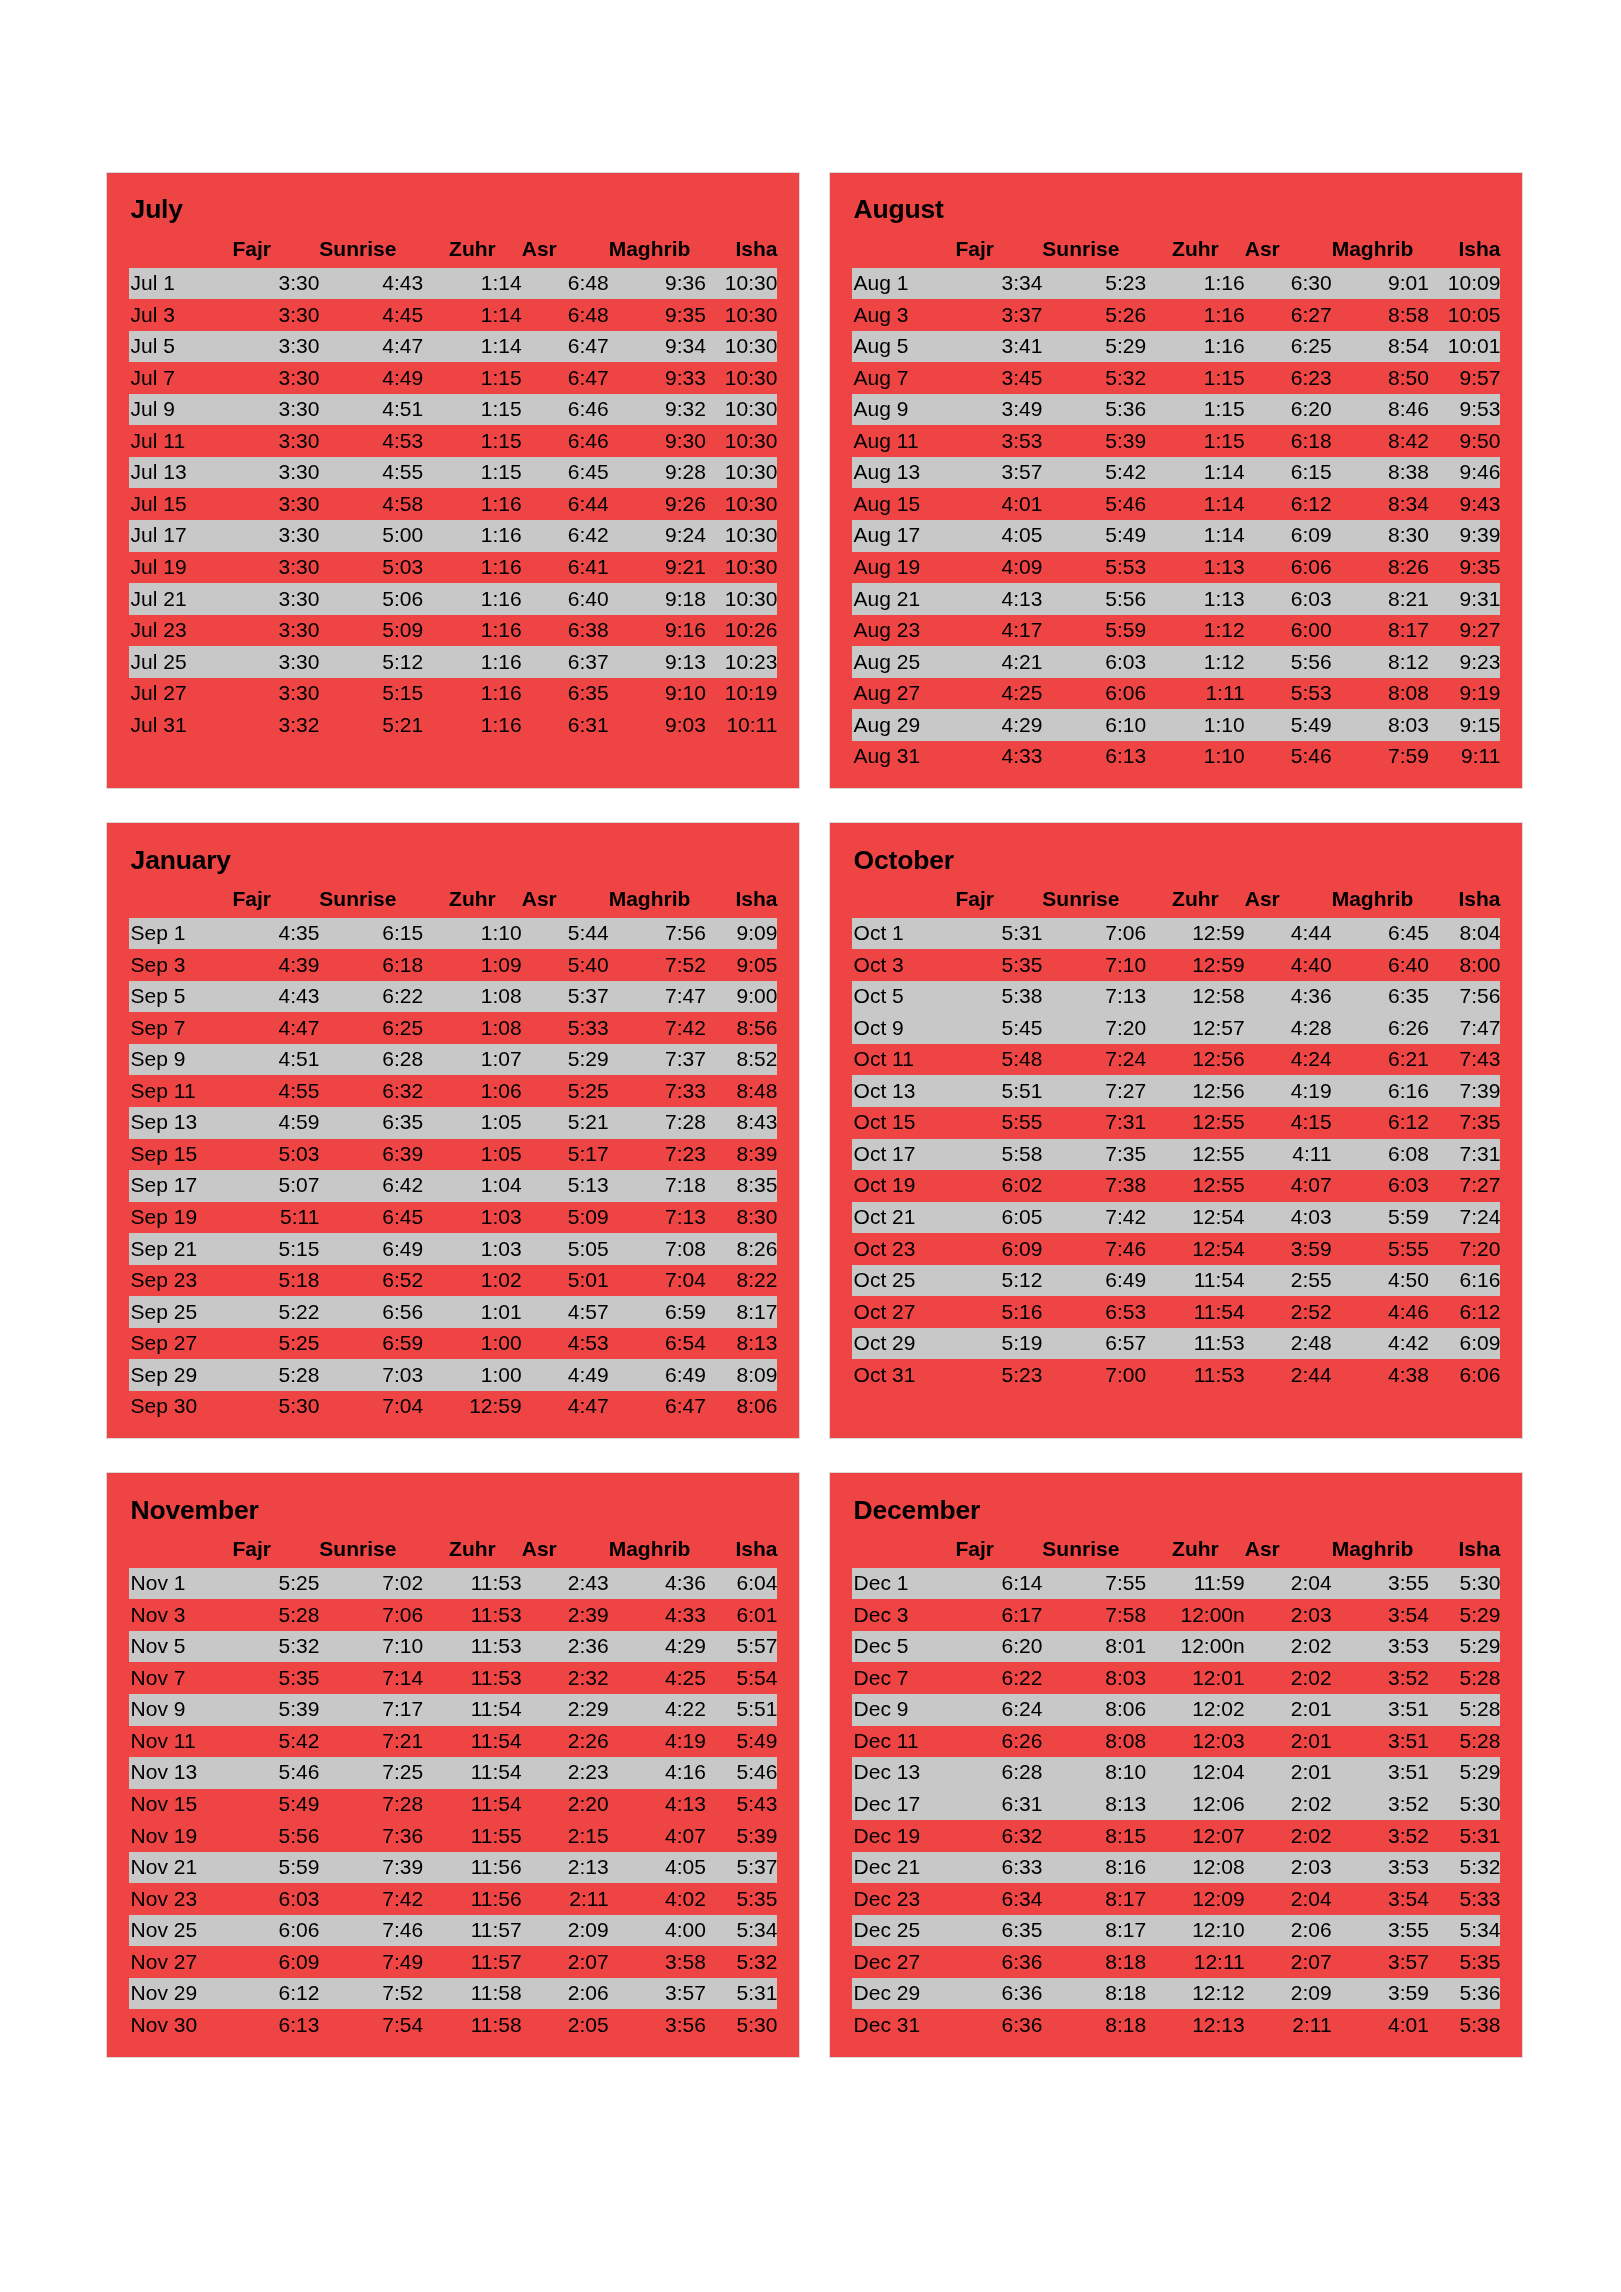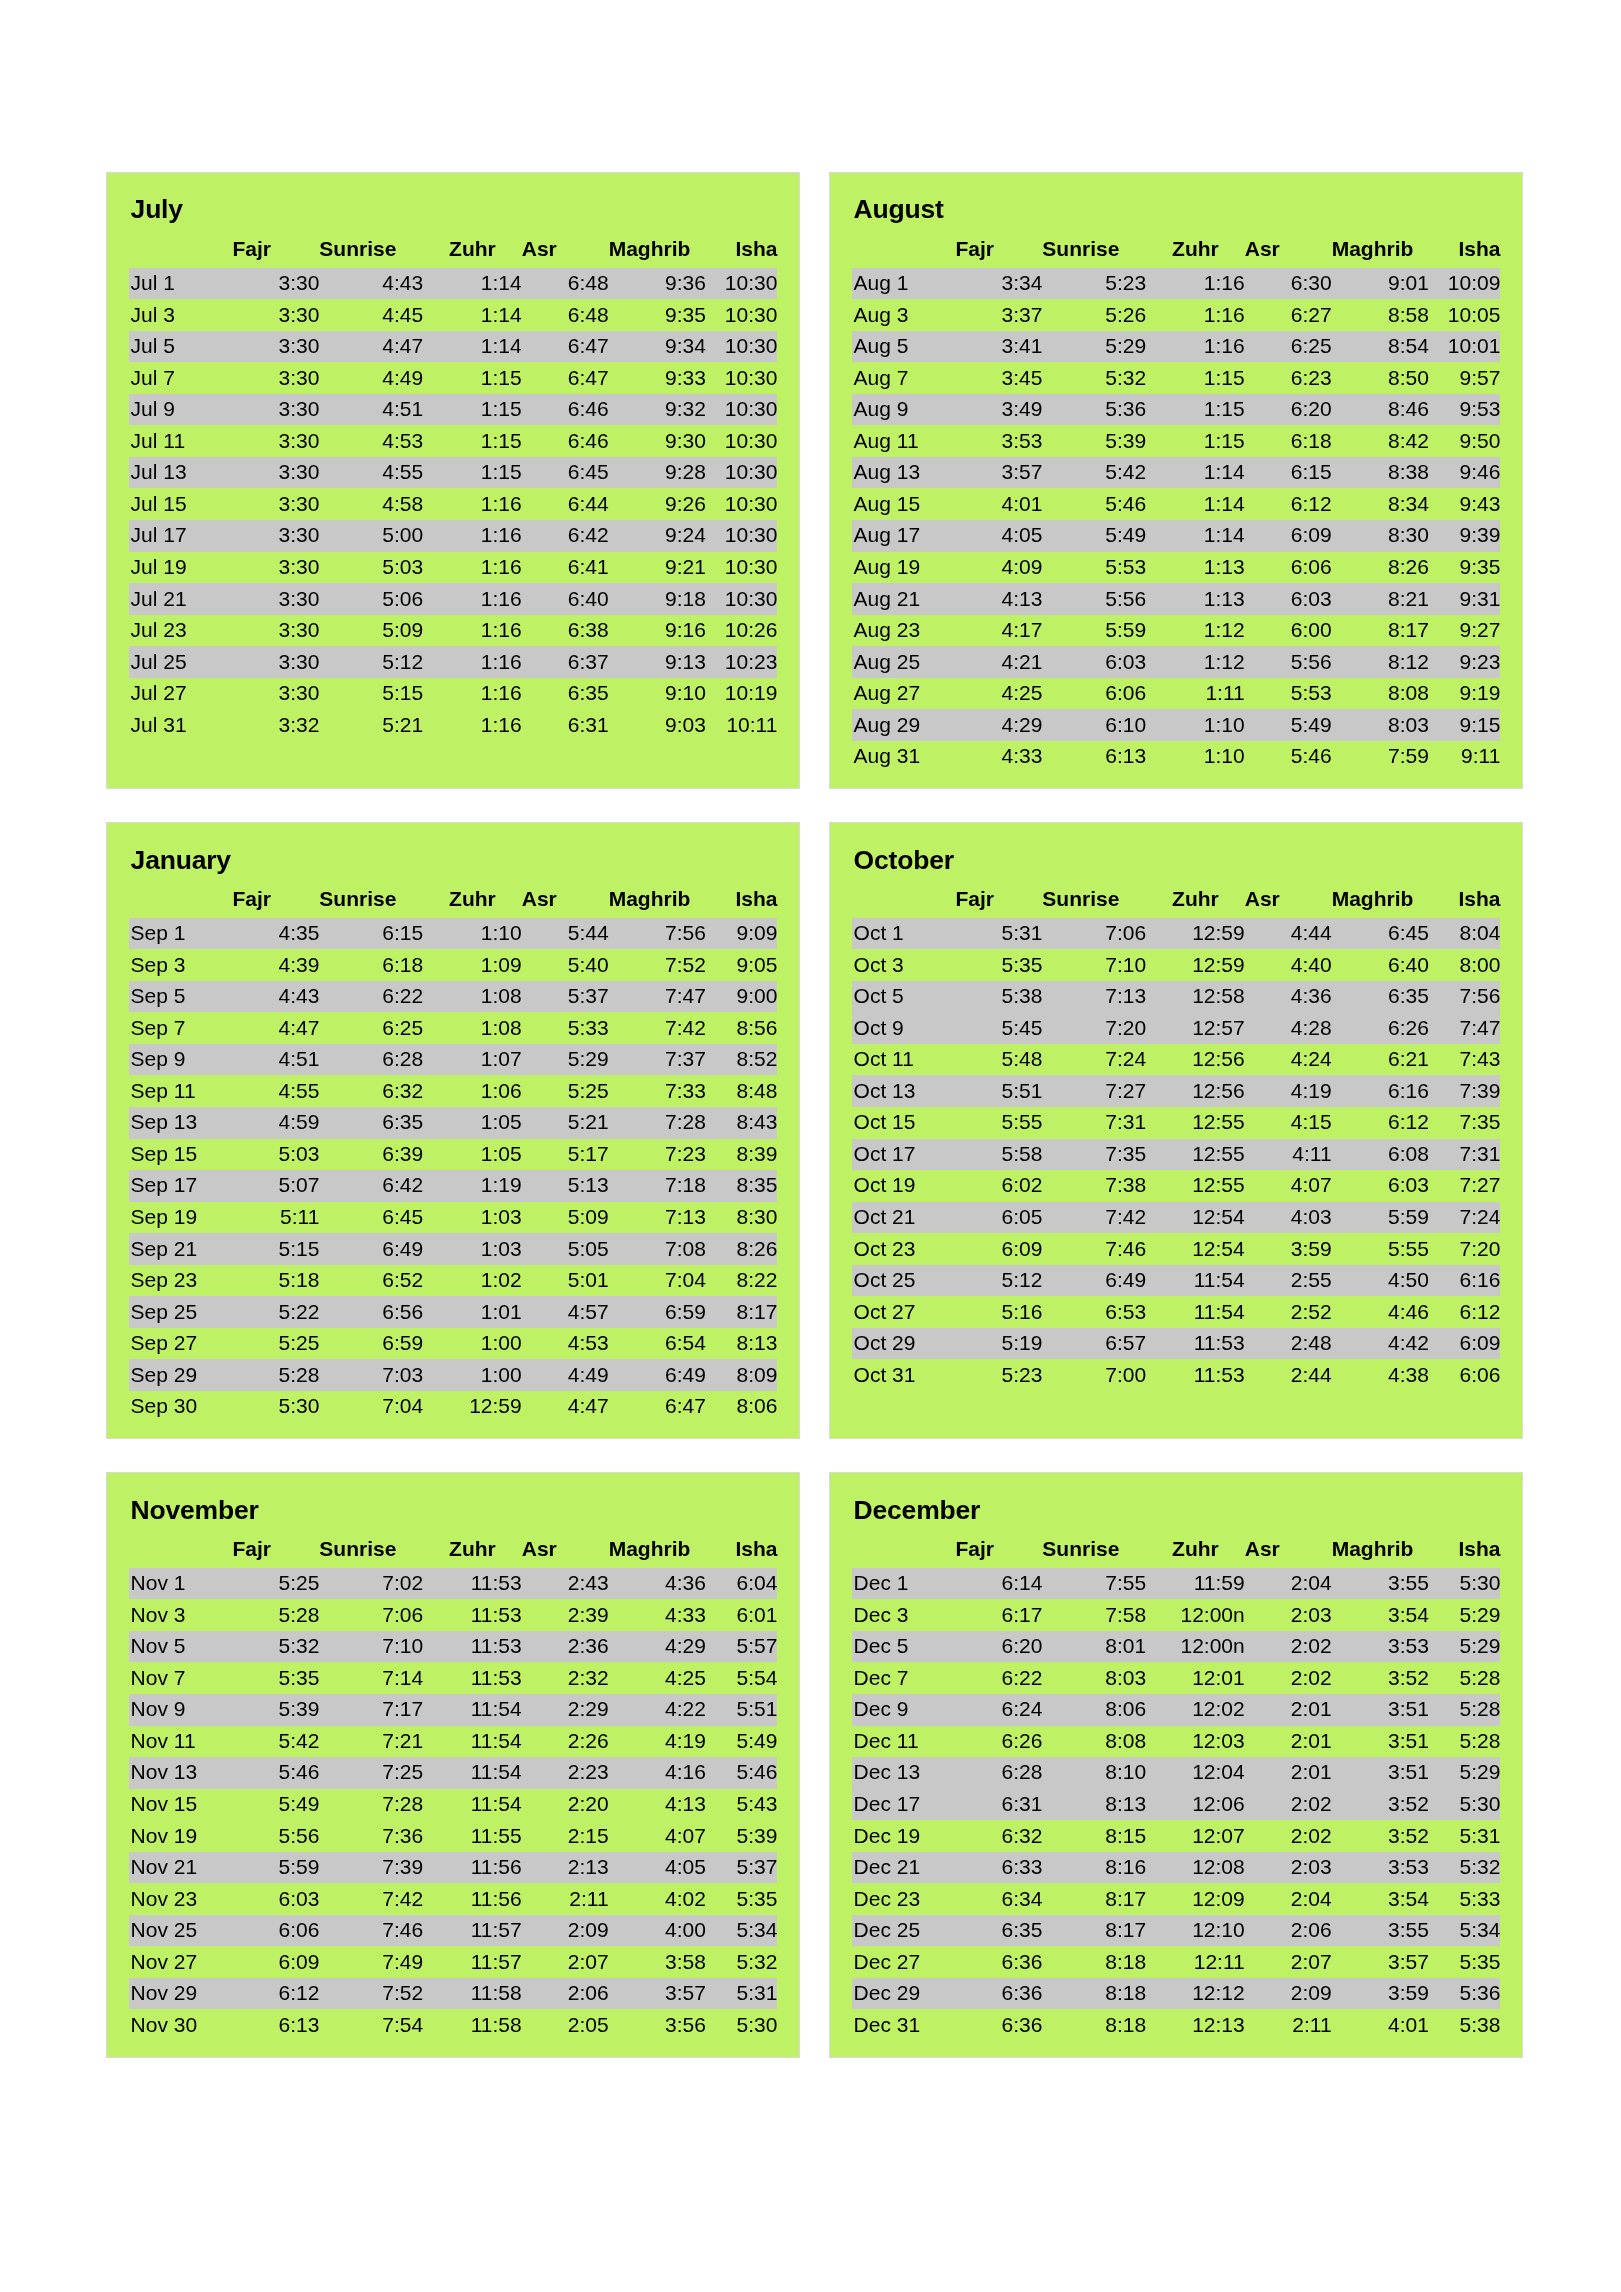--- a/index.html
+++ b/index.html
@@ -25,21 +25,21 @@
 
   .grid {
     display: grid;
     grid-template-columns: 694px 694px;
     column-gap: 29px;
     row-gap: 33px;
   }
 
   .panel {
     border: 1px solid #d9d9d9;
-    background: #bef264;
+    background: #ef4444;
     box-sizing: border-box;
     padding: 17.6px 21.6px 15.7px 21.6px;
   }
 
   .month-title {
     font-size: 26.5px;
     font-weight: bold;
     letter-spacing: -0.2px;
     margin: 3.9px 0 9.8px 2px;
     line-height: 1.15;
@@ -516,21 +516,21 @@
               <td class="d-sunrise">6:39</td>
               <td class="d-zuhr">1:05</td>
               <td class="d-asr">5:17</td>
               <td class="d-maghrib">7:23</td>
               <td class="d-isha">8:39</td>
             </tr>
             <tr class="shaded">
               <td class="d-date">Sep 17</td>
               <td class="d-fajr">5:07</td>
               <td class="d-sunrise">6:42</td>
-              <td class="d-zuhr">1:19</td>
+              <td class="d-zuhr">1:04</td>
               <td class="d-asr">5:13</td>
               <td class="d-maghrib">7:18</td>
               <td class="d-isha">8:35</td>
             </tr>
             <tr>
               <td class="d-date">Sep 19</td>
               <td class="d-fajr">5:11</td>
               <td class="d-sunrise">6:45</td>
               <td class="d-zuhr">1:03</td>
               <td class="d-asr">5:09</td>

